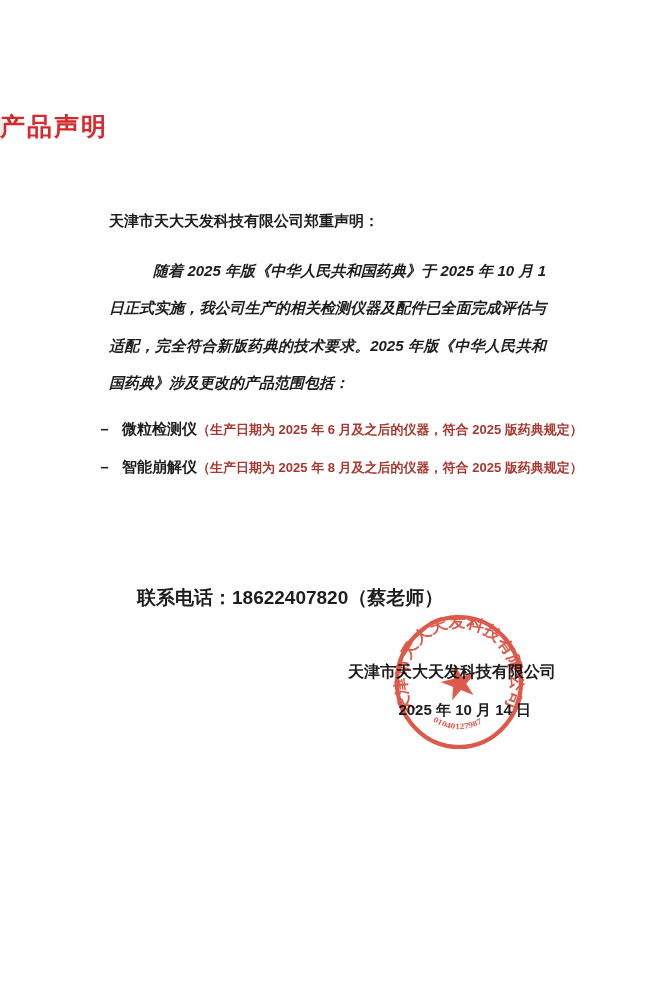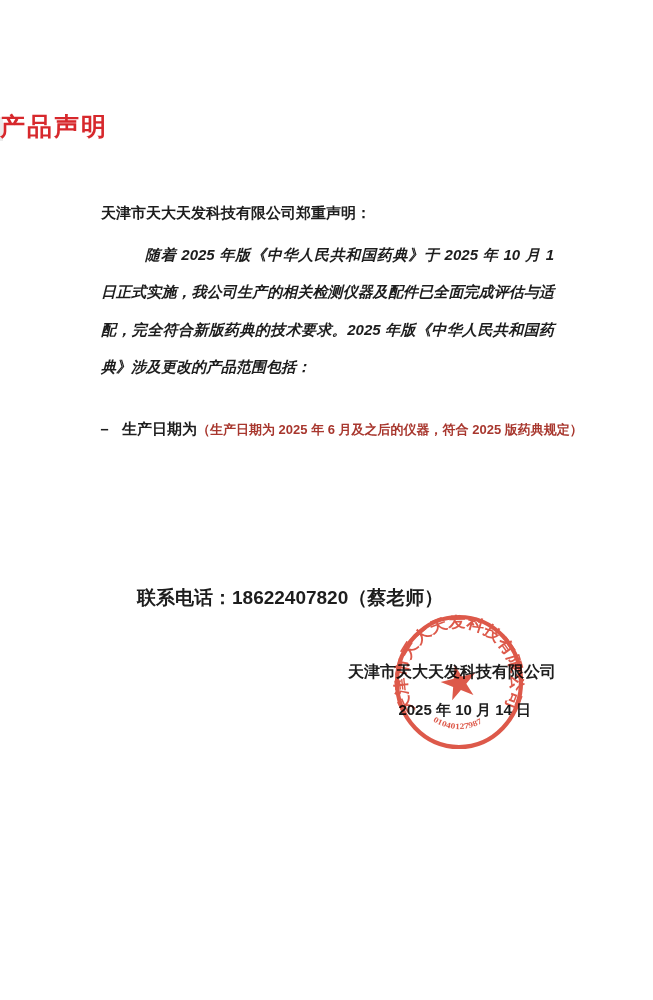--- a/index.html
+++ b/index.html
@@ -28,21 +28,21 @@
     color:var(--title-red);
   }
   .body-block{
     position:absolute;
     left:97px;width:461px;
     font-size:15px;
     font-weight:600;
     line-height:37.5px;
     text-align:justify;
   }
-  .body-block p{margin:4px;padding:0;}
+  .body-block p{margin:12px;padding:0;}
   .block-1{top:190px;}
   .para-indent{text-indent:44px;font-style:italic;}
   .block-2{top:505px;}
   .block-2 p{text-indent:40px;}
   .product-line{
     position:absolute;
     left:97px;width:480px;
     font-size:15px;
     font-weight:600;
     line-height:26px;
@@ -106,23 +106,26 @@
   <div class="scan-artifact"></div>
 
   <div class="doc-title">产品声明</div>
 
   <div class="body-block block-1">
     <p>天津市天大天发科技有限公司郑重声明：</p>
     <p class="para-indent">随着 2025 年版《中华人民共和国药典》于 2025 年 10 月 1 日正式实施，我公司生产的相关检测仪器及配件已全面完成评估与适配，完全符合新版药典的技术要求。2025 年版《中华人民共和国药典》涉及更改的产品范围包括：</p>
   </div>
 
   <div class="product-line" style="top:416px">
-    <span class="bullet-dash">－</span><span class="pname">生产日期为</span><span class="note">（生产日期为 2025 年 6 月及之后的仪器，符合 2025 版药典规定）</span>
+    <span class="bullet-dash">－</span><span class="pname">微粒检测仪</span><span class="note">（生产日期为 2025 年 6 月及之后的仪器，符合 2025 版药典规定）</span>
   </div>
 
+  <div class="product-line" style="top:454px">
+    <span class="bullet-dash">－</span><span class="pname">智能崩解仪</span><span class="note">（生产日期为 2025 年 8 月及之后的仪器，符合 2025 版药典规定）</span>
+  </div>
 
 
   <div class="contact-line">联系电话：18622407820（蔡老师）</div>
 
   <div class="sig-company">天津市天大天发科技有限公司</div>
   <div class="sig-date">2025 年 10 月 14 日</div>
 
   <svg class="seal" viewBox="0 0 136 142" aria-hidden="true">
     <ellipse cx="68" cy="71" rx="62" ry="65" fill="none" stroke="#d8402f" stroke-width="4.2"></ellipse>
     <path id="sealTopArc" d="M 25.4,100.8 A 53,53 0 1 1 110.6,100.8" fill="none"></path>

